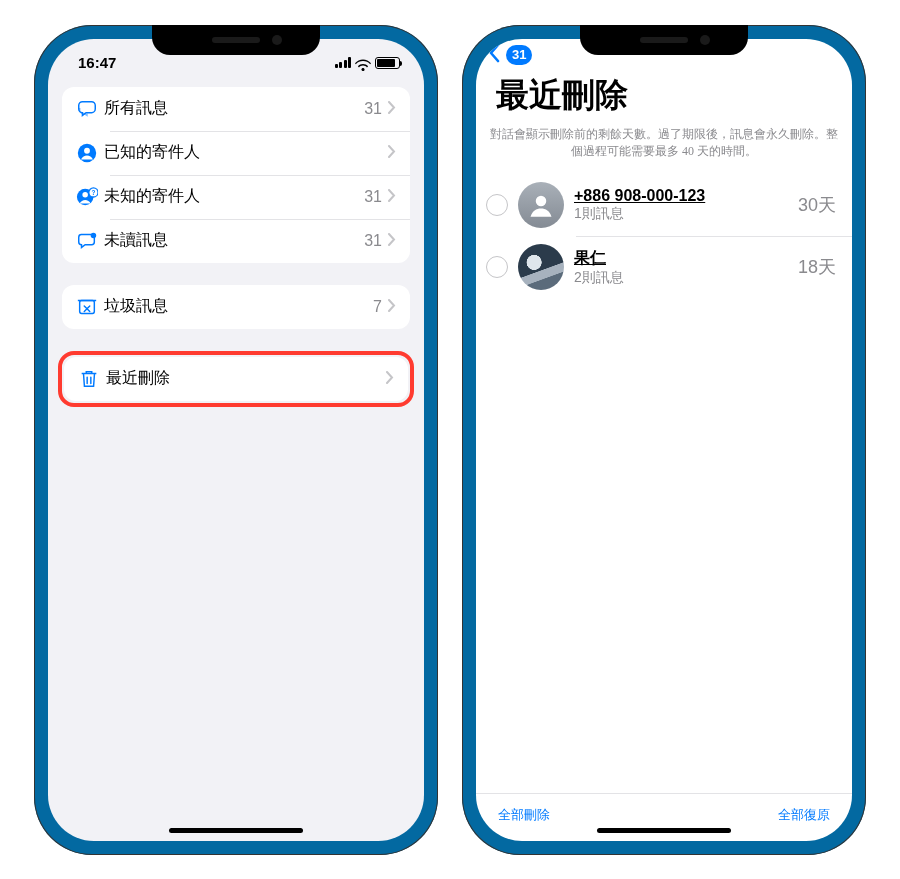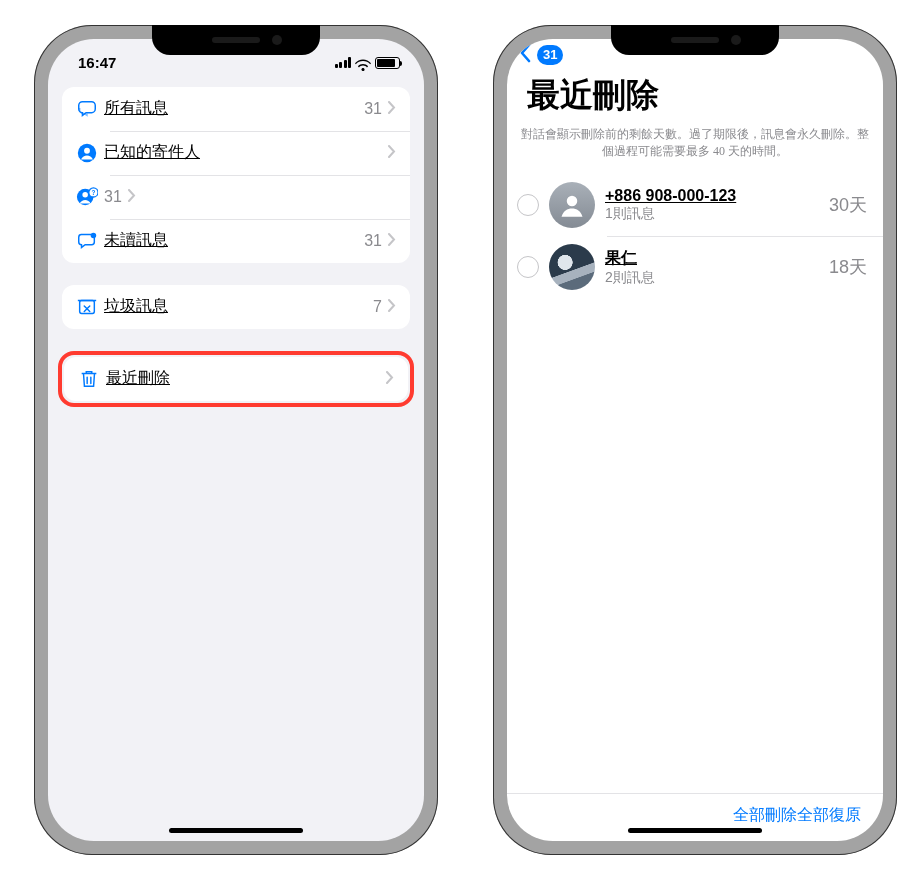--- a/index.html
+++ b/index.html
@@ -9,26 +9,25 @@
     background: #ffffff;
     font-family: -apple-system, "SF Pro Text", "Helvetica Neue", Arial, "PingFang TC", "Microsoft JhengHei", sans-serif;
     display: flex;
     justify-content: center;
     align-items: center;
     gap: 24px;
   }
   .phone {
     width: 404px;
     height: 830px;
-    background: #a3a3a3;
+    background: #0369a1;
     border-radius: 58px;
     padding: 14px;
     position: relative;
     box-shadow: 0 0 0 1px #333 inset;
-    margin-left: 31px;
   }
   .screen {
     width: 100%;
     height: 100%;
     background: #f2f2f6;
     border-radius: 46px;
     overflow: hidden;
     position: relative;
     display: flex;
     flex-direction: column;
@@ -96,21 +95,21 @@
   }
   .row + .row::before{
     content:"";
     position:absolute;
     left:48px; right:0; top:0;
     height:0.5px;
     background:#e3e3e6;
   }
   .row .icon { width:28px; display:flex; align-items:center; justify-content:flex-start; color:#007aff; }
   .row .icon svg{width:22px;height:22px;}
-  .row .label { flex:1; font-size:16px; color:#000;text-decoration:underline; }
+  .row .label { flex:1; font-size:16px; color:#000; }
   .row .count { font-size:16px; color:#8a8a8e; margin-right:6px;}
   .row .chev { color:#c5c5c8; }
   .row .chev svg{width:8px;height:13px;}
 
   .highlight {
     margin: 0 10px 22px;
     border: 4px solid #ff3b30;
     border-radius: 16px;
     padding:2px;
   }
@@ -144,22 +143,22 @@
   }
   .avatar.placeholder{ background:linear-gradient(#a9b0b8,#848b94);}
   .avatar.placeholder svg{width:28px;height:28px; fill:#fff;}
   .avatar.photo{ background:linear-gradient(135deg,#3a4a5a,#6a7a8a);}
   .avatar.photo .inner{width:100%;height:100%;background:radial-gradient(circle at 35% 40%, #dfe6ec 0 18%, transparent 19%), linear-gradient(160deg,#2b3b4b 0 55%,#a7b2be 56% 70%,#5b6b7b 71%);}
   .msg-info{ flex:1; min-width:0;}
   .msg-name{ font-size:16px; font-weight:600; color:#000;text-decoration:underline; }
   .msg-sub{ font-size:14px; color:#8a8a8e; }
   .msg-days{ font-size:18px; color:#8a8a8e; flex-shrink:0;}
   .toolbar{
-    height:48px; display:flex; justify-content:flex-end; align-items:center; padding:0 22px 4px;
-    border-top:0.5px solid #e3e3e6; font-size:16px; color:#007aff;
+    height:48px; display:flex; justify-content:space-between; align-items:center; padding:0 22px 4px;
+    border-top:0.5px solid #e3e3e6; font-size:13px; color:#007aff;
   }
   .home-ind{
     width:134px; height:5px; background:#000; border-radius:3px; position:absolute; bottom:8px; left:50%; transform:translateX(-50%);
   }
 </style>
 </head>
 <body>
 
 <div class="phone">
   <div class="notch">
@@ -217,20 +216,21 @@
         <div class="row">
           <span class="icon">
               <svg viewBox="0 0 24 24">
                 <circle cx="10" cy="12" r="9" fill="#007aff"></circle>
                 <circle cx="10" cy="9.5" r="3" fill="#fff"></circle>
                 <path d="M4 19c1.2-2.5 3.5-3.8 6-3.8s4.8 1.3 6 3.8" fill="#fff"></path>
                 <circle cx="19" cy="7" r="5" fill="#fff" stroke="#007aff" stroke-width="1.4"></circle>
                 <text x="19" y="10" font-size="7" font-weight="700" fill="#007aff" text-anchor="middle">?</text>
               </svg>
             </span>
+          <span class="label">未知的寄件人</span>
           <span class="count">31</span>
           <span class="chev"><svg viewBox="0 0 8 13">
                 <path d="M1 1l5 5.5L1 12" stroke="#c5c5c8" stroke-width="2" fill="none" stroke-linecap="round"></path>
               </svg></span>
         </div>
         <div class="row">
           <span class="icon">
               <svg viewBox="0 0 24 24" fill="none" stroke="#007aff" stroke-width="1.6">
                 <path d="M5 5h12a3 3 0 0 1 3 3v5a3 3 0 0 1-3 3H10l-4 3v-3a3 3 0 0 1-3-3V8a3 3 0 0 1 3-3z"></path>
                 <circle cx="19" cy="6" r="3" fill="#007aff" stroke="none"></circle>

